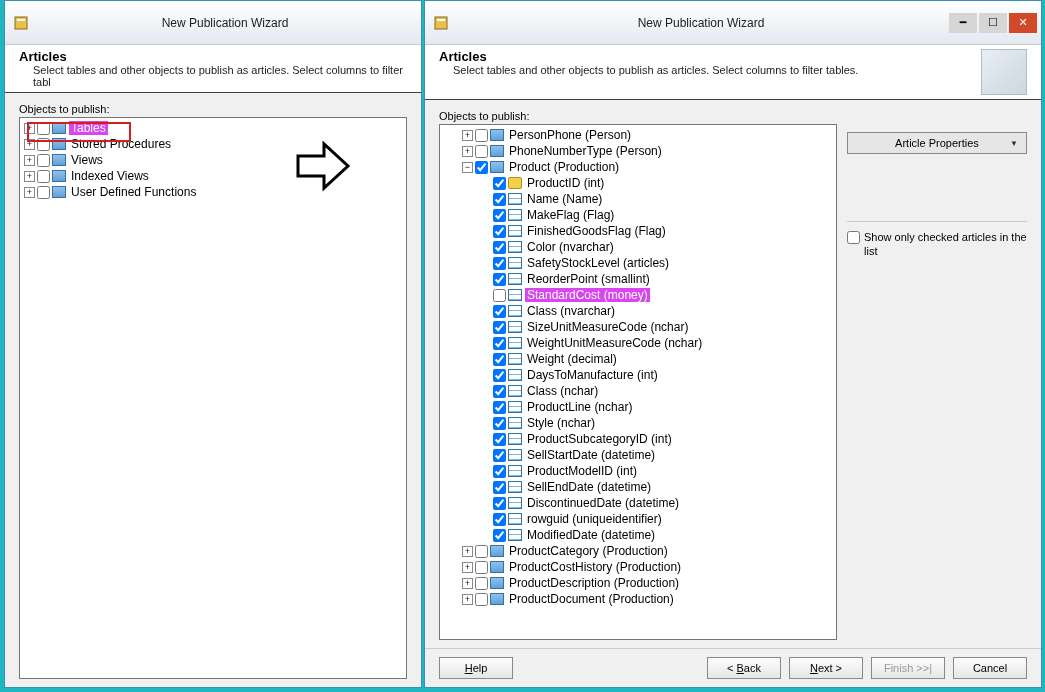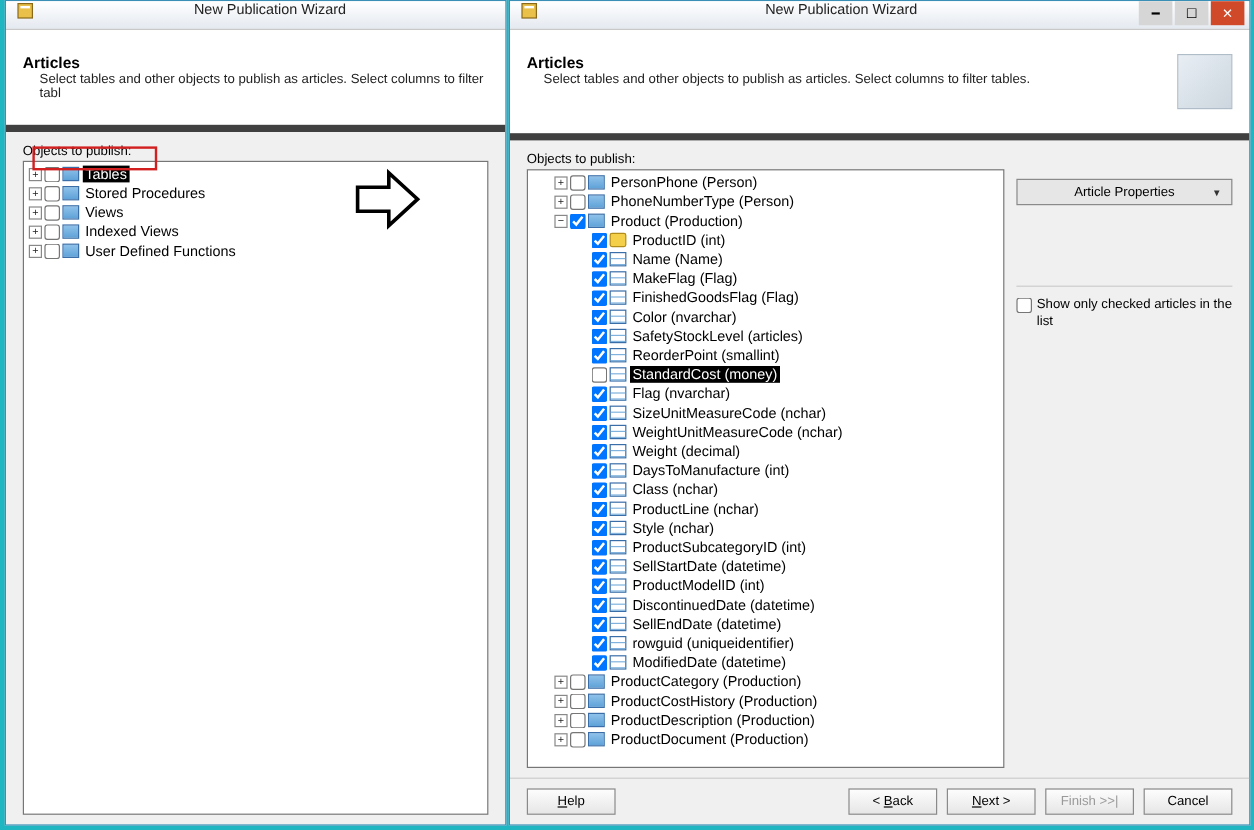--- a/index.html
+++ b/index.html
@@ -14,24 +14,24 @@
   overflow: hidden;
 }
 .window {
   position: absolute;
   background: #f0f0f0;
   border: 1px solid #3a8fb7;
   display: flex;
   flex-direction: column;
 }
 .titlebar {
-  height: 24px;
+  height: 44px;
   background: linear-gradient(#fff, #e4e9f0);
   display: flex;
-  align-items: flex-start;
+  align-items: center;
   padding: 0 4px;
   border-bottom: 1px solid #c8c8c8;
 }
 .titlebar .icon { width: 16px; height: 16px; margin: 0 4px; }
 .titlebar .title {
   flex: 1;
   text-align: center;
   font-size: 12px;
   color: #222;
 }
@@ -41,22 +41,22 @@
   display: flex; align-items: center; justify-content: center;
   font-family: "Segoe UI", sans-serif;
   font-size: 11px;
   cursor: default;
 }
 .win-btn.min { background: #d6d6d6; }
 .win-btn.max { background: #d6d6d6; }
 .win-btn.close { background: #d04a2a; color: #fff; }
 .header {
   background: #fff;
-  border-bottom: 6px solid #404040;
-  padding: 20px 14px;
+  border-bottom: 1px solid #404040;
+  padding: 4px 14px;
   display: flex;
   align-items: flex-start;
   gap: 10px;
 }
 .header-text { flex: 1; }
 .header-title {
   font-weight: bold;
   font-size: 13px;
 }
 .header-sub {
@@ -176,21 +176,21 @@
   display: inline-flex; flex-direction: column;
 }
 .icon-column::before, .icon-column::after {
   content: ""; flex: 1; border-bottom: 1px solid #7fb3dd;
 }
 .icon-key { background: #f3cf4a; border: 1px solid #b38d1a; border-radius: 2px; }
 .node-label {
   padding: 0 2px;
 }
 .node-label.selected {
-  background: #000000;
+  background: #d946ef;
   color: #fff;
 }
 .redbox {
   position: absolute;
   border: 2px solid #d21f1f;
   pointer-events: none;
 }
 .arrow-graphic {
   position: absolute;
   width: 58px; height: 52px;
@@ -370,21 +370,21 @@
             <span class="expander blank"></span>
             <input type="checkbox" class="chk" style="">
             <span class="node-icon icon-column"></span>
             <span class="node-label selected">StandardCost (money)</span>
           </div>
           <div class="tree-row">
             <span class="indent" style="width:40px"></span>
             <span class="expander blank"></span>
             <input type="checkbox" class="chk" checked="" style="">
             <span class="node-icon icon-column"></span>
-            <span class="node-label">Flag (nvarchar)</span>
+            <span class="node-label">Class (nvarchar)</span>
           </div>
           <div class="tree-row">
             <span class="indent" style="width:40px"></span>
             <span class="expander blank"></span>
             <input type="checkbox" class="chk" checked="" style="">
             <span class="node-icon icon-column"></span>
             <span class="node-label">SizeUnitMeasureCode (nchar)</span>
           </div>
           <div class="tree-row">
             <span class="indent" style="width:40px"></span>
@@ -447,28 +447,28 @@
             <span class="expander blank"></span>
             <input type="checkbox" class="chk" checked="" style="">
             <span class="node-icon icon-column"></span>
             <span class="node-label">ProductModelID (int)</span>
           </div>
           <div class="tree-row">
             <span class="indent" style="width:40px"></span>
             <span class="expander blank"></span>
             <input type="checkbox" class="chk" checked="" style="">
             <span class="node-icon icon-column"></span>
+            <span class="node-label">SellEndDate (datetime)</span>
+          </div>
+          <div class="tree-row">
+            <span class="indent" style="width:40px"></span>
+            <span class="expander blank"></span>
+            <input type="checkbox" class="chk" checked="" style="">
+            <span class="node-icon icon-column"></span>
             <span class="node-label">DiscontinuedDate (datetime)</span>
-          </div>
-          <div class="tree-row">
-            <span class="indent" style="width:40px"></span>
-            <span class="expander blank"></span>
-            <input type="checkbox" class="chk" checked="" style="">
-            <span class="node-icon icon-column"></span>
-            <span class="node-label">SellEndDate (datetime)</span>
           </div>
           <div class="tree-row">
             <span class="indent" style="width:40px"></span>
             <span class="expander blank"></span>
             <input type="checkbox" class="chk" checked="" style="">
             <span class="node-icon icon-column"></span>
             <span class="node-label">rowguid (uniqueidentifier)</span>
           </div>
           <div class="tree-row">
             <span class="indent" style="width:40px"></span>

